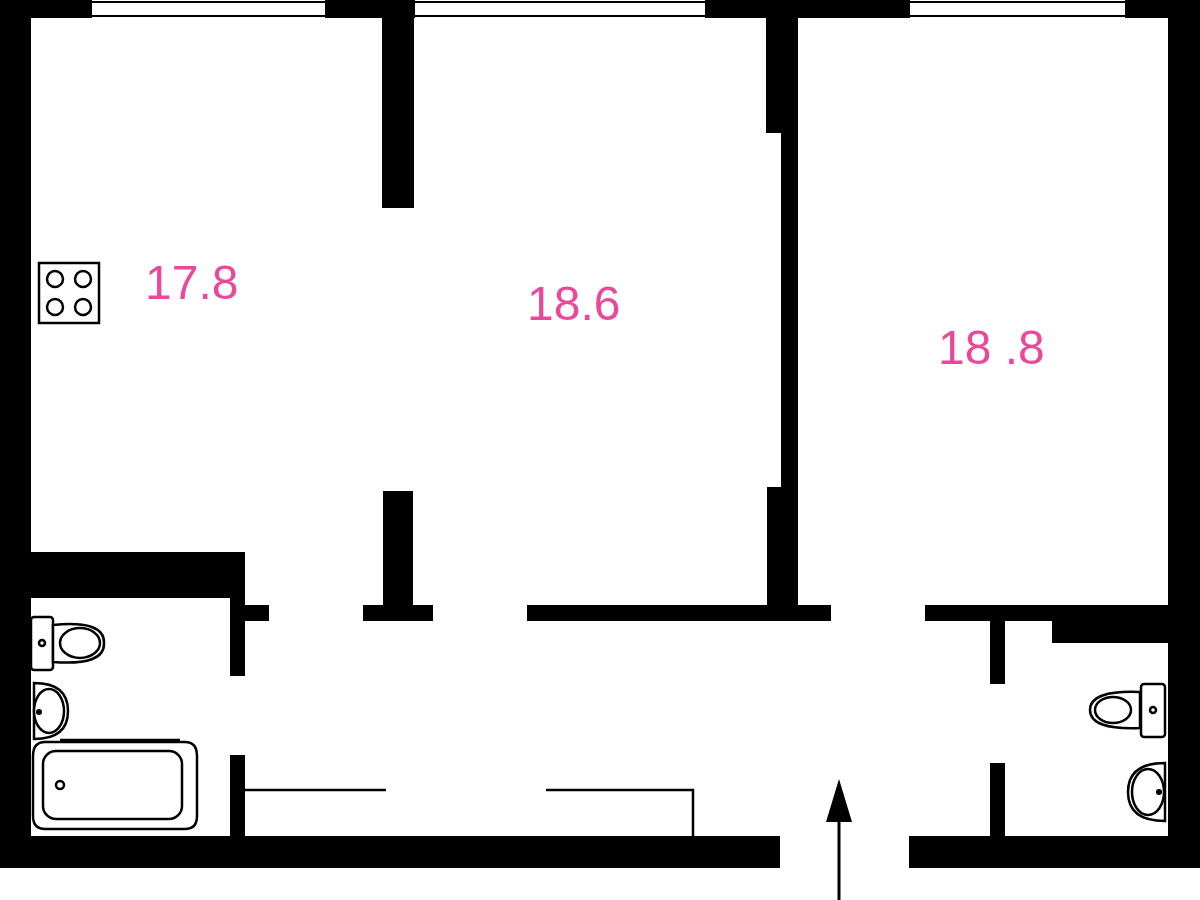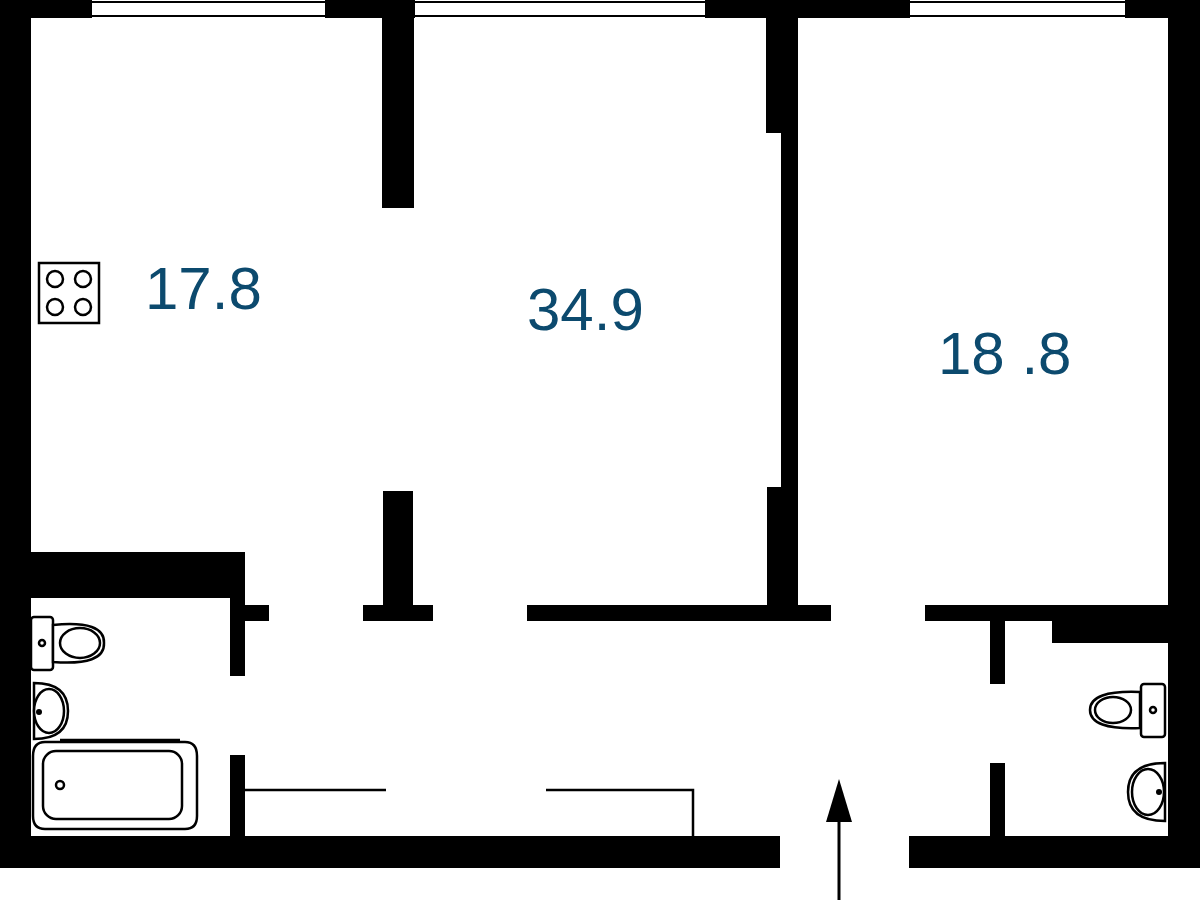--- a/index.html
+++ b/index.html
@@ -2,21 +2,21 @@
 <html><head>
   <meta charset="utf-8">
   <style>
     html, body { margin: 0; padding: 0; background: #ffffff; }
     body { width: 1200px; height: 900px; overflow: hidden; position: relative; font-family: "Liberation Sans", sans-serif; }
     #plan { position: absolute; left: 0; top: 0; width: 1200px; height: 900px; }
     .wall { fill: #000000; }
     .fixture { fill: #ffffff; stroke: #000000; stroke-width: 2.5; }
     .thin { fill: none; stroke: #000000; stroke-width: 2.5; }
     .window-line { stroke: #000000; stroke-width: 2; }
-    .area-label { position: absolute; font-family: "Liberation Sans", sans-serif; font-size: 60px; color: #0c4a6e; line-height: 1; white-space: nowrap; }
+    .area-label { position: absolute; font-family: "Liberation Sans", sans-serif; font-size: 48px; color: #ec4899; line-height: 1; white-space: nowrap; }
   </style>
 </head>
 <body>
 
 <svg id="plan" viewBox="0 0 1200 900" xmlns="http://www.w3.org/2000/svg">
 
   <g>
     <rect class="wall" x="0" y="0" width="92" height="18"></rect>
     <rect class="wall" x="325" y="0" width="90" height="18"></rect>
     <rect class="wall" x="705" y="0" width="205" height="18"></rect>
@@ -119,14 +119,14 @@
     </g>
   </g>
 
   <g>
     <line x1="839" y1="810" x2="839" y2="900" stroke="#000" stroke-width="3"></line>
     <polygon points="839,779 826,822 852,822" fill="#000"></polygon>
   </g>
 </svg>
 
 <div class="area-label" style="left:145px; top:259px;">17.8</div>
-<div class="area-label" style="left:527px; top:280px;">34.9</div>
+<div class="area-label" style="left:527px; top:280px;">18.6</div>
 <div class="area-label" style="left:938px; top:276px;margin-top:48px;">18 .8</div>
 
 </body></html>

